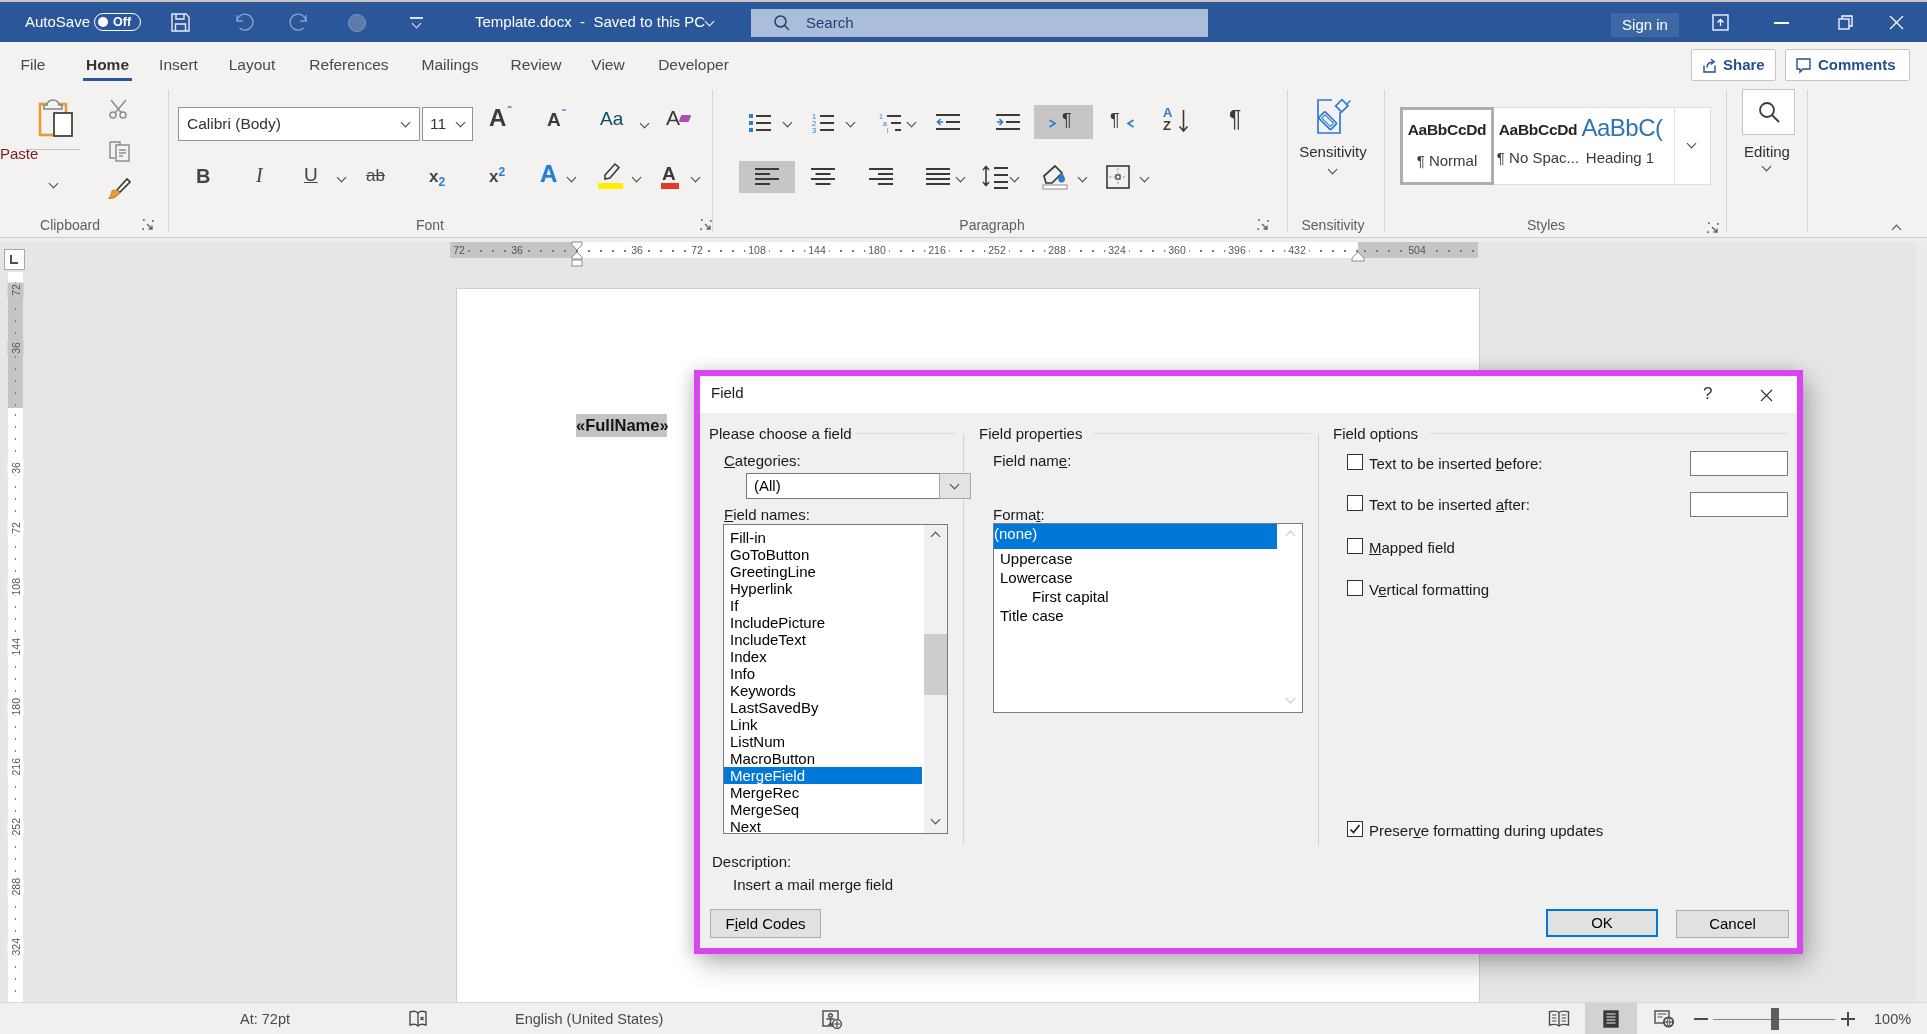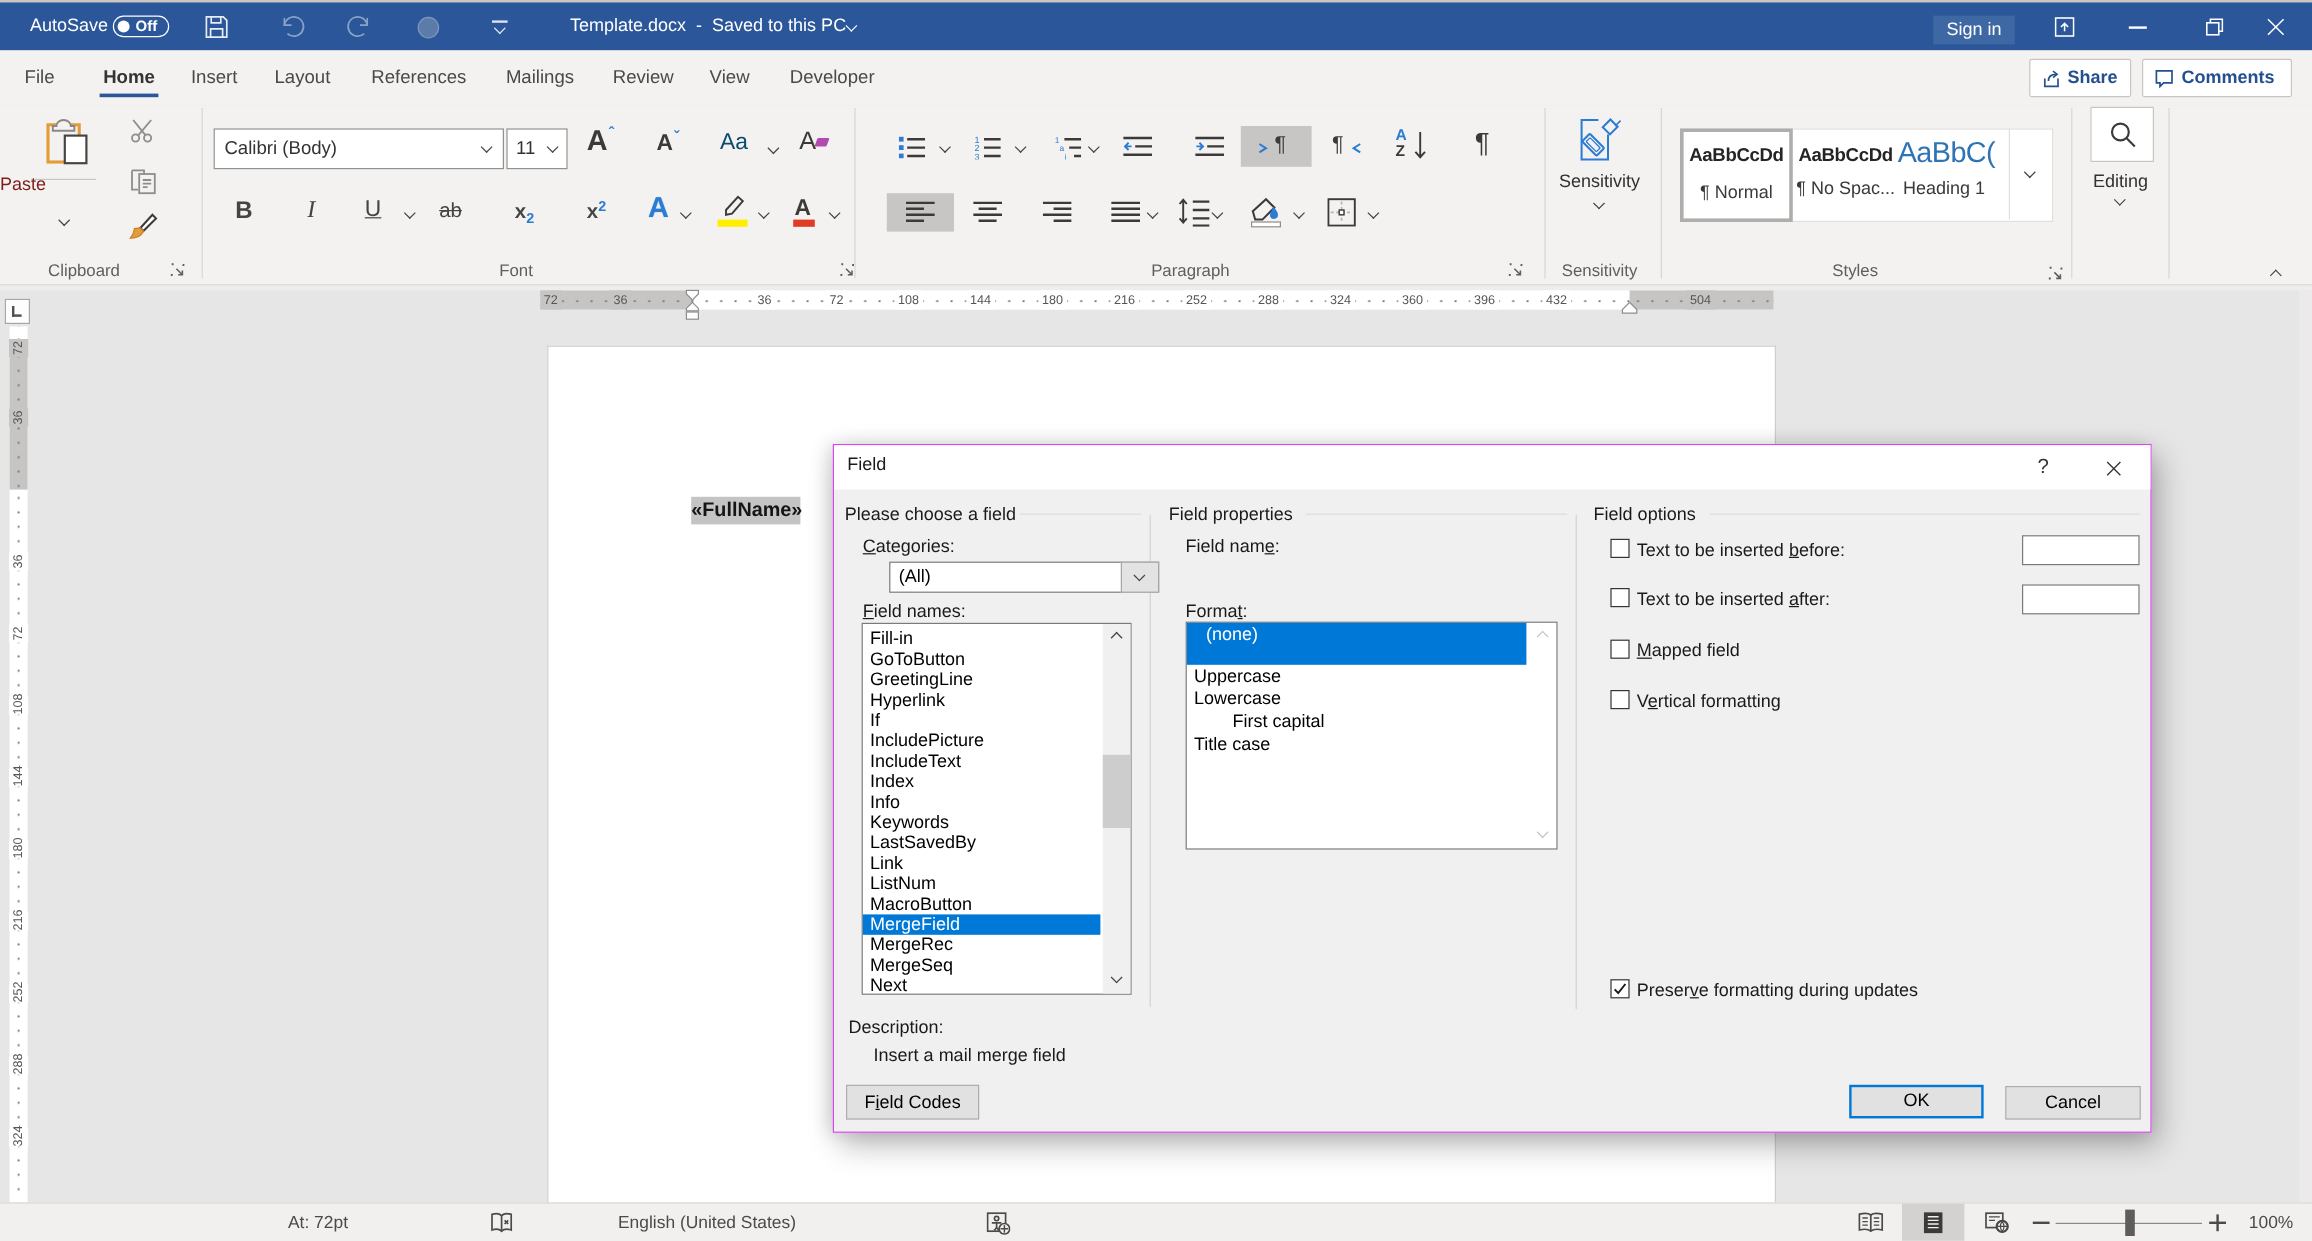--- a/index.html
+++ b/index.html
@@ -21,21 +21,21 @@
   .launch{position:absolute;width:14px;height:14px;}
   .ricon{position:absolute;color:#444;}
   .combo{position:absolute;background:#fff;border:1px solid #919191;font-size:15.5px;color:#333;}
   .hl{background:#c8c6c4;}
   
   #docarea{left:0;top:238px;width:1927px;height:764px;background:#e6e6e6;}
   .rulerdots{background-image:radial-gradient(circle,#7a7a7a 0.8px,transparent 1px);}
   .rnum{position:absolute;top:0;height:16px;line-height:16px;font-size:10.5px;color:#555;transform:translateX(-50%);padding:0 3px;}
   .vnum{position:absolute;left:0;width:15px;text-align:center;font-size:10.5px;color:#555;transform:translateY(-50%) rotate(-90deg);padding:2px 0;}
   
-  #dialog{left:694px;top:370px;width:1097px;height:572px;background:#f0f0f0;border:1px solid #d946ef;
+  #dialog{left:694px;top:370px;width:1097px;height:572px;background:#f0f0f0;border:6px solid #d946ef;
      box-shadow:6px 10px 24px rgba(0,0,0,0.28), -4px 0 14px rgba(0,0,0,0.12);font-size:15px;color:#000;}
   .dlabel{position:absolute;font-size:15px;color:#1a1a1a;white-space:nowrap;}
   .gline{position:absolute;height:1px;background:#dcdcdc;}
   .vline{position:absolute;width:1px;background:#d2d2d2;}
   .tbox{position:absolute;background:#fff;border:1px solid #7a7a7a;}
   .btn{position:absolute;background:#e1e1e1;border:1px solid #adadad;font-size:15px;color:#000;text-align:center;}
   .ckb{position:absolute;width:14px;height:14px;background:#fff;border:1px solid #333;}
   .li{height:17px;line-height:17px;padding-left:6px;font-size:15px;white-space:nowrap;}
   
   #statusbar{left:0;top:1002px;width:1927px;height:32px;background:#f1f0ee;border-top:1px solid #dbd9d7;
@@ -63,20 +63,27 @@
     </svg>
     <svg class="ab" style="left:288px;top:11px;" width="22" height="19" viewBox="0 0 22 19" fill="none" stroke="#8aa2c8" stroke-width="1.4">
       <path d="M18 2 v6 h-6"></path>
         <path d="M18 8 a8 8 0 1 0 -2.5 7"></path>
     </svg>
     <div class="ab" style="left:348px;top:12px;width:16px;height:16px;border-radius:50%;background:#5b7cab;border:1.5px solid #7e97bd;"></div>
     <div class="ab" style="left:410px;top:15px;width:13px;height:1.6px;background:#dbe2ee;"></div>
     <div class="ab cvd" style="left:413px;top:18px;border-color:#dbe2ee;"></div>
     <div class="ab" style="left:475px;top:0;height:40px;line-height:40px;">Template.docx&nbsp;&nbsp;-&nbsp;&nbsp;Saved to this PC</div>
     <div class="ab cvd" style="left:706px;top:16px;border-color:#fff;"></div>
+    <div class="ab" style="left:751px;top:7px;width:457px;height:28px;background:#abbed9;">
+      <svg class="ab" style="left:22px;top:5px;" width="18" height="18" viewBox="0 0 18 18" fill="none" stroke="#1d4272" stroke-width="1.5">
+        <circle cx="7.5" cy="7.5" r="5.5"></circle>
+          <path d="M11.8 11.8 L16 16"></path>
+      </svg>
+      <div class="ab" style="left:55px;top:0;height:28px;line-height:28px;color:#1d4272;">Search</div>
+    </div>
     <div class="ab" style="left:1611px;top:11px;width:68px;height:24px;background:#3e68a3;text-align:center;line-height:24px;">Sign in</div>
     <svg class="ab" style="left:1712px;top:12px;" width="17" height="17" viewBox="0 0 17 17" fill="none" stroke="#fff" stroke-width="1.3">
       <rect x="1" y="1" width="15" height="15"></rect>
         <path d="M8.5 12 v-6 M5.5 8.5 L8.5 5.5 L11.5 8.5"></path>
     </svg>
     <div class="ab" style="left:1774px;top:20px;width:15px;height:1.5px;background:#fff;"></div>
     <svg class="ab" style="left:1838px;top:13px;" width="15" height="15" viewBox="0 0 15 15" fill="none" stroke="#fff" stroke-width="1.3">
       <rect x="1" y="4" width="10" height="10"></rect>
         <path d="M4 4 v-3 h10 v10 h-3"></path>
     </svg>
@@ -446,21 +453,21 @@
         <div class="cvu" style="left:8px;top:8px;border-color:#404040;"></div>
         <div class="ab" style="left:0;top:109px;width:23px;height:61px;background:#cdcdcd;"></div>
         <div class="cv" style="left:8px;top:291px;border-color:#404040;"></div>
       </div>
     </div>
 
     <div class="dlabel" style="left:293px;top:76px;">Field nam<u>e</u>:</div>
     <div class="dlabel" style="left:293px;top:130px;">Forma<u>t</u>:</div>
     <div class="tbox" style="left:293px;top:147px;width:308px;height:188px;">
       <div class="ab" style="left:0;top:0;width:283px;">
-        <div style="height:35px;line-height:19px;padding-left:16px;background:#0078d7;color:#fff;">(none)</div>
+        <div style="height:25px;line-height:19px;padding-left:0;background:#0078d7;color:#fff;">(none)</div>
         <div style="height:19px;line-height:19px;padding-left:6px;">Uppercase</div>
         <div style="height:19px;line-height:19px;padding-left:6px;">Lowercase</div>
         <div style="height:19px;line-height:19px;padding-left:6px;margin-left:32px;">First capital</div>
         <div style="height:19px;line-height:19px;padding-left:6px;">Title case</div>
       </div>
       <div class="ab" style="right:0;top:0;width:23px;height:188px;">
         <div class="cvu" style="left:8px;top:8px;border-color:#c5c5c5;"></div>
         <div class="cv" style="left:8px;top:171px;border-color:#c5c5c5;"></div>
       </div>
     </div>

